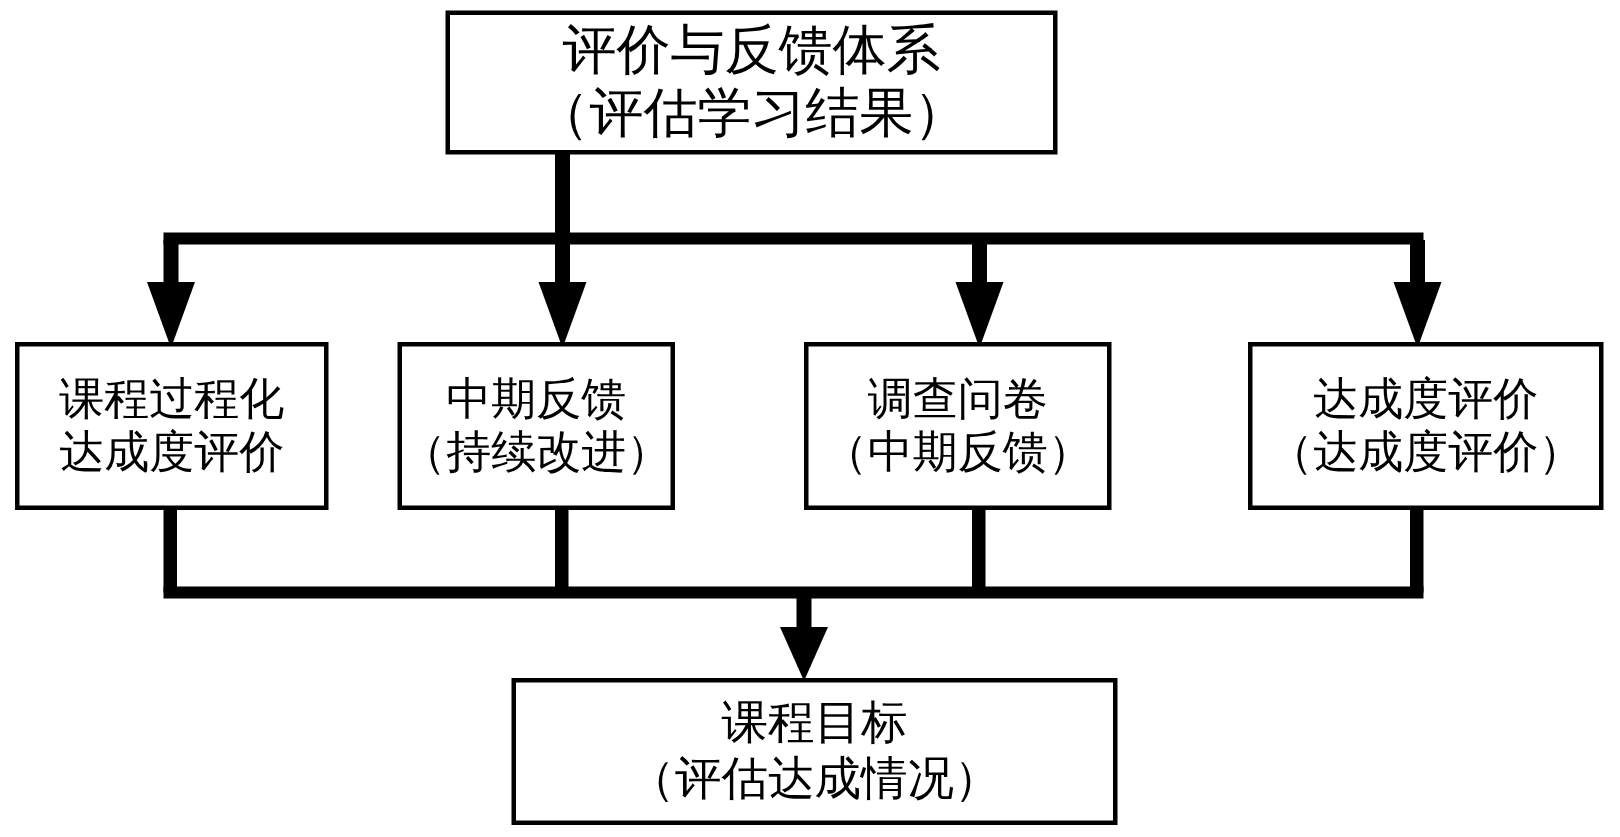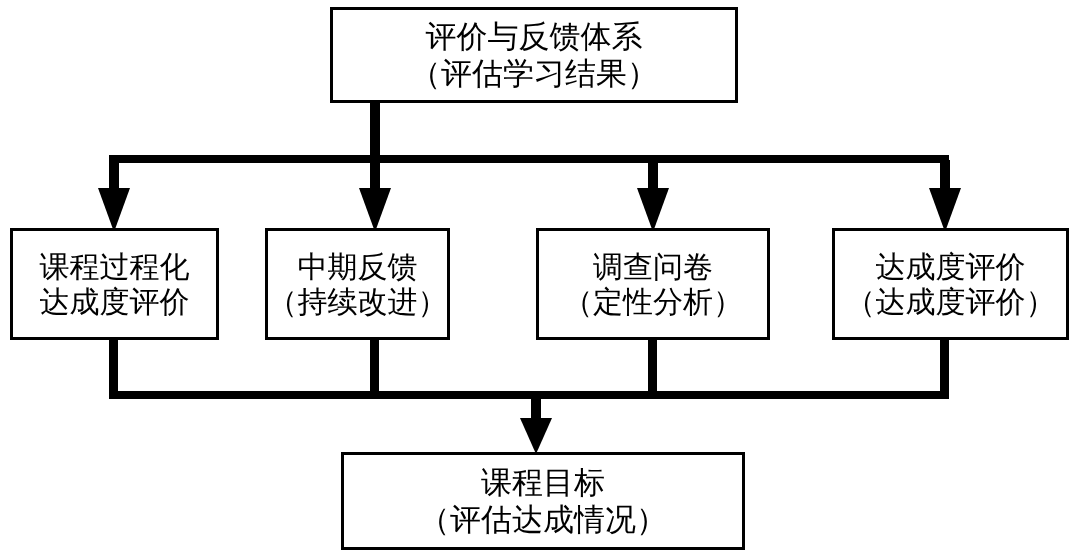--- a/index.html
+++ b/index.html
@@ -27,35 +27,35 @@
     color: #000000;
     line-height: 1.18;
     text-align: center;
     white-space: nowrap;
   }
   .node .line {
     display: block;
   }
   
   #node-root {
-    left: 330px;
+    left: 297px;
     top: 7px;
     width: 408px;
     height: 96px;
-    font-size: 31px;
+    font-size: 36px;
   }
   
   .mid {
     top: 228px;
     height: 112px;
     font-size: 30px;
   }
   #node-record   { left: 10px;  width: 209px; }
   #node-midterm  { left: 265px; width: 185px; }
-  #node-survey   { left: 536px; width: 234px; }
+  #node-survey   { left: 536px; width: 205px; }
   #node-achieve  { left: 832px; width: 237px; }
   
   #node-goal {
     left: 341px;
     top: 452px;
     width: 404px;
     height: 98px;
     font-size: 31px;
   }
 
@@ -146,21 +146,21 @@
   <div class="node mid" id="node-record">
     <span class="line">课程过程化</span>
     <span class="line">达成度评价</span>
   </div>
   <div class="node mid" id="node-midterm">
     <span class="line">中期反馈</span>
     <span class="line">（持续改进）</span>
   </div>
   <div class="node mid" id="node-survey">
     <span class="line">调查问卷</span>
-    <span class="line">（定性分析）</span>
+    <span class="line">（中期反馈）</span>
   </div>
   <div class="node mid" id="node-achieve">
     <span class="line">达成度评价</span>
     <span class="line">（达成度评价）</span>
   </div>
 
   <div class="riser" id="riser-1"></div>
   <div class="riser" id="riser-2"></div>
   <div class="riser" id="riser-3"></div>
   <div class="riser" id="riser-4"></div>

